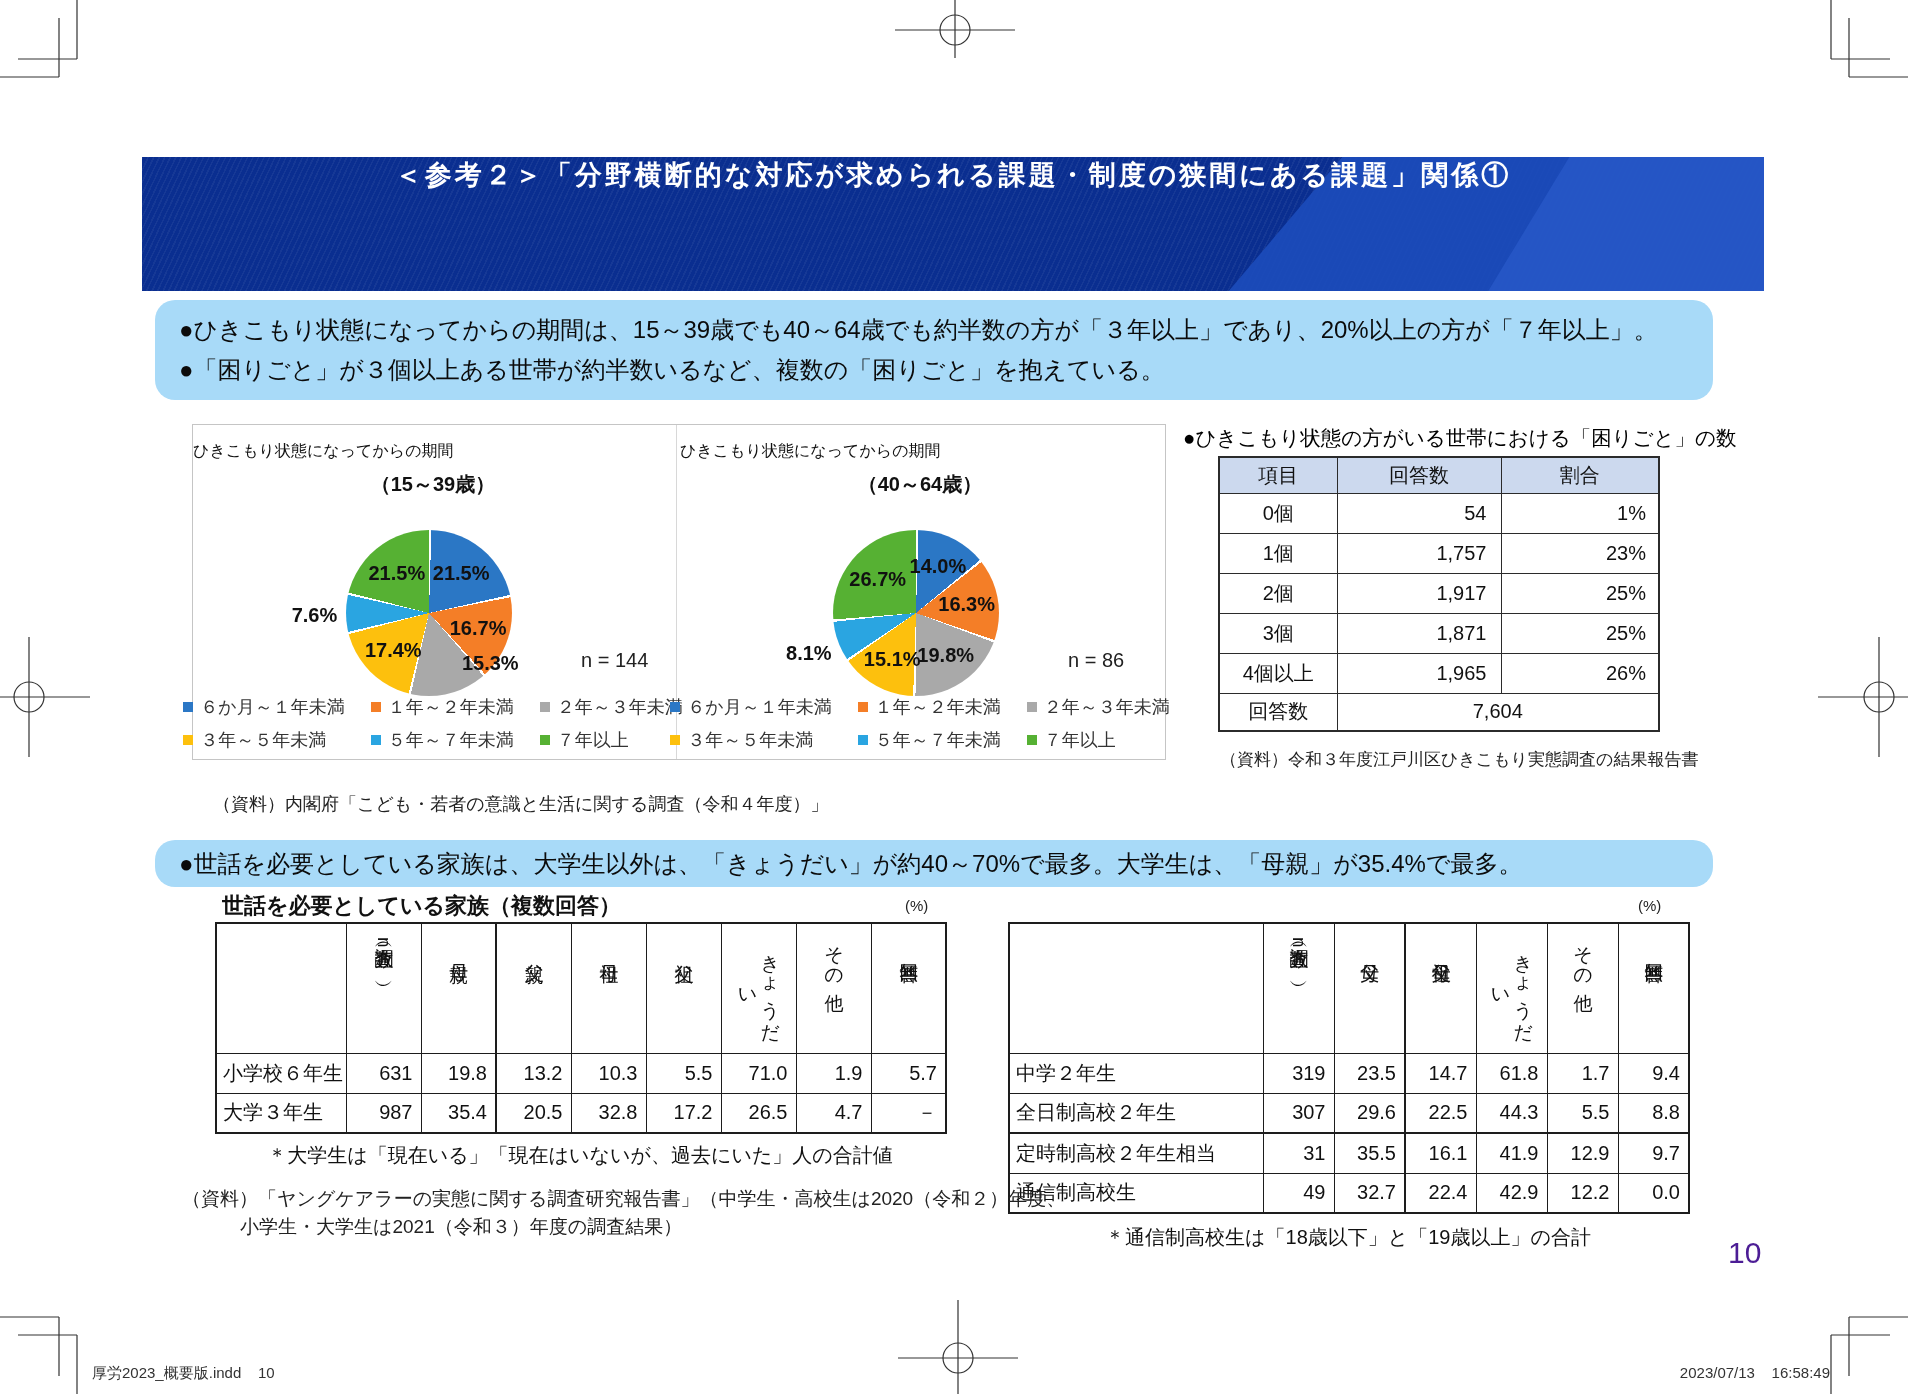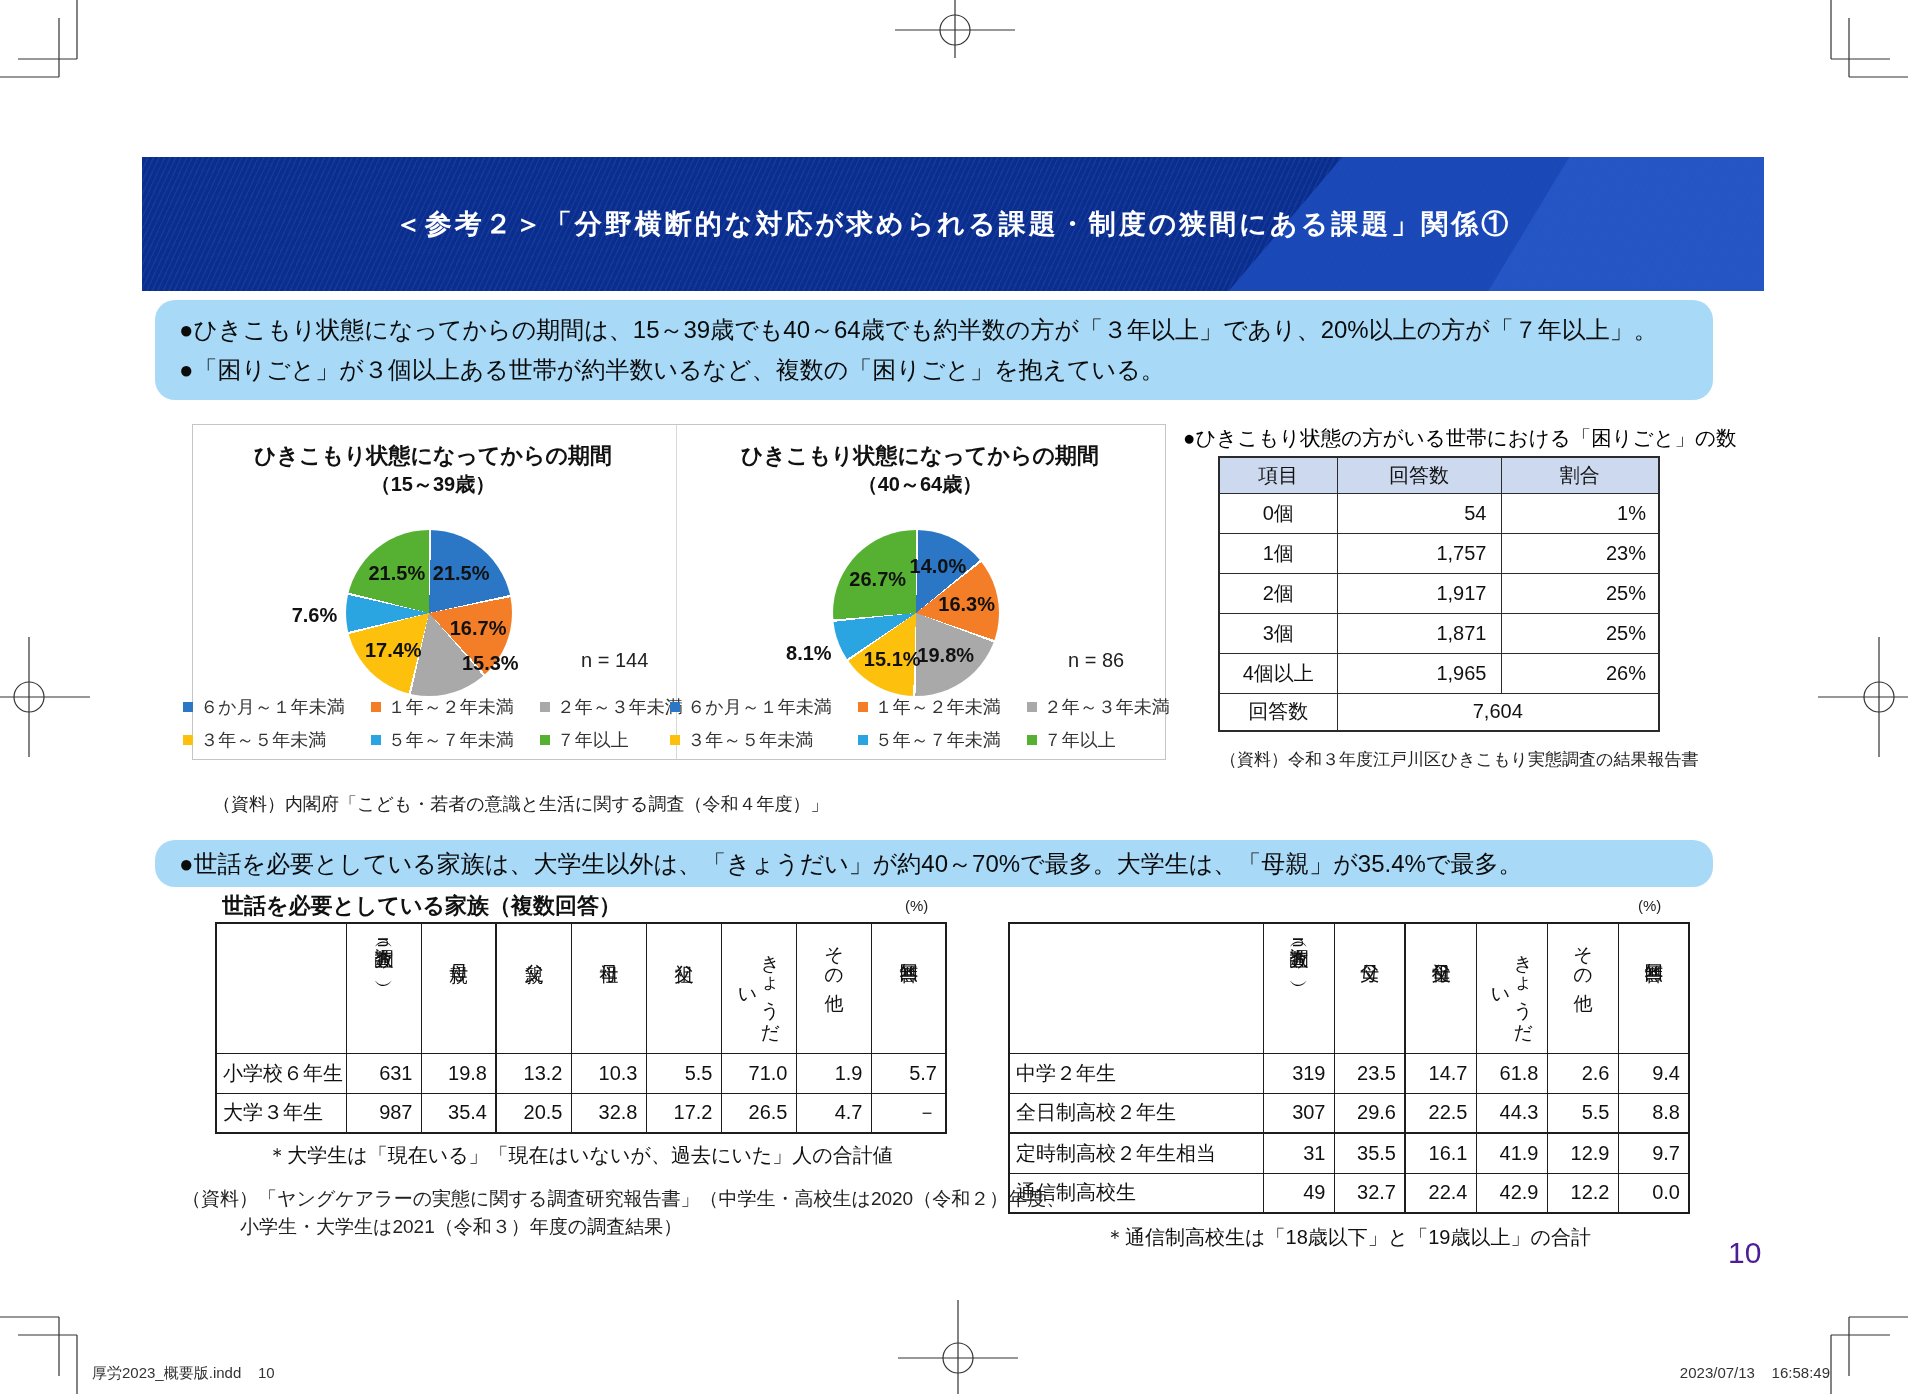--- a/index.html
+++ b/index.html
@@ -7,21 +7,21 @@
     position:relative; width:1908px; height:1394px; background:#ffffff;
     font-family:"Liberation Sans", sans-serif; color:#111; overflow:hidden;
   }
 
   
   .cropmarks { position:absolute; left:0; top:0; width:1908px; height:1394px; pointer-events:none; }
 
   
   .header-band {
     position:absolute; left:142px; top:157px; width:1622px; height:134px;
-    background:#0a2e90; display:flex; align-items:center; justify-content:center; overflow:hidden;
+    background:#0a2e90; display:flex; justify-content:center; overflow:hidden;
   }
   .header-band .hatch {
     position:absolute; inset:0;
     background:repeating-linear-gradient(115deg, rgba(255,255,255,0.05) 0 1.5px, transparent 1.5px 5px);
   }
   .header-band .light-1 {
     position:absolute; inset:0; background:#1c4cbb; opacity:.9;
     clip-path:polygon(74% 0, 100% 0, 100% 100%, 67% 100%);
   }
   .header-band .light-2 {
@@ -38,21 +38,21 @@
   }
   .hbox1 { left:155px; top:300px; width:1558px; height:100px; padding:10px 0 0 24px; box-sizing:border-box; }
   .hbox1 .line { font-size:24px; line-height:40px; white-space:nowrap; }
   .hbox2 { left:155px; top:840px; width:1558px; height:47px; line-height:47px; font-size:24px; padding-left:24px; box-sizing:border-box; white-space:nowrap; }
 
   
   .charts-panel { position:absolute; left:192px; top:424px; width:972px; height:334px; border:1px solid #c5c5c5; background:#fff; }
   .panel-divider { position:absolute; left:483px; top:0; width:1px; height:100%; background:#d8d8d8; }
   .pie-block { position:absolute; top:8px; width:480px; height:318px; }
   #pie0 { left:0; } #pie1 { left:487px; }
-  .pie-title   { position:absolute; top:8px;  width:100%; text-align:center; font-size:22px; font-weight:bold; }
+  .pie-title   { position:absolute; top:8px;  width:100%; text-align:left; font-size:16px; font-weight:normal; }
   .pie-subtitle{ position:absolute; top:38px; width:100%; text-align:center; font-size:20px; font-weight:bold; }
   .pie-disc { position:absolute; left:153px; top:97px; width:166px; height:166px; border-radius:50%; }
   .pie-label { position:absolute; transform:translate(-50%,-50%); font-size:20px; font-weight:bold; color:#111; white-space:nowrap; }
   .n-label { position:absolute; left:388px; top:216px; font-size:20px; color:#222; white-space:pre; }
   .legend { position:absolute; left:0; right:0; top:262px; display:grid; grid-template-columns:repeat(3,auto); justify-content:center; column-gap:26px; row-gap:9px; font-size:18px; }
   .legend-item { display:flex; align-items:center; gap:7px; white-space:nowrap; color:#333; }
   .swatch { width:10px; height:10px; display:inline-block; flex:none; }
 
   .pies-source { position:absolute; left:213px; top:792px; font-size:18px; color:#222; }
 
@@ -350,21 +350,21 @@
           <th class="vth"><span class="vtext">無回答</span></th>
         </tr>
       </thead>
       <tbody>
         <tr style="height: 40px;">
           <th class="row-label">中学２年生</th>
           <td class="val">319</td>
           <td class="val">23.5</td>
           <td class="val thick-left">14.7</td>
           <td class="val">61.8</td>
-          <td class="val">2.6</td>
+          <td class="val">1.7</td>
           <td class="val">9.4</td>
         </tr>
         <tr style="height: 40px;">
           <th class="row-label">全日制高校２年生</th>
           <td class="val">307</td>
           <td class="val">29.6</td>
           <td class="val thick-left">22.5</td>
           <td class="val">44.3</td>
           <td class="val">5.5</td>
           <td class="val">8.8</td>

